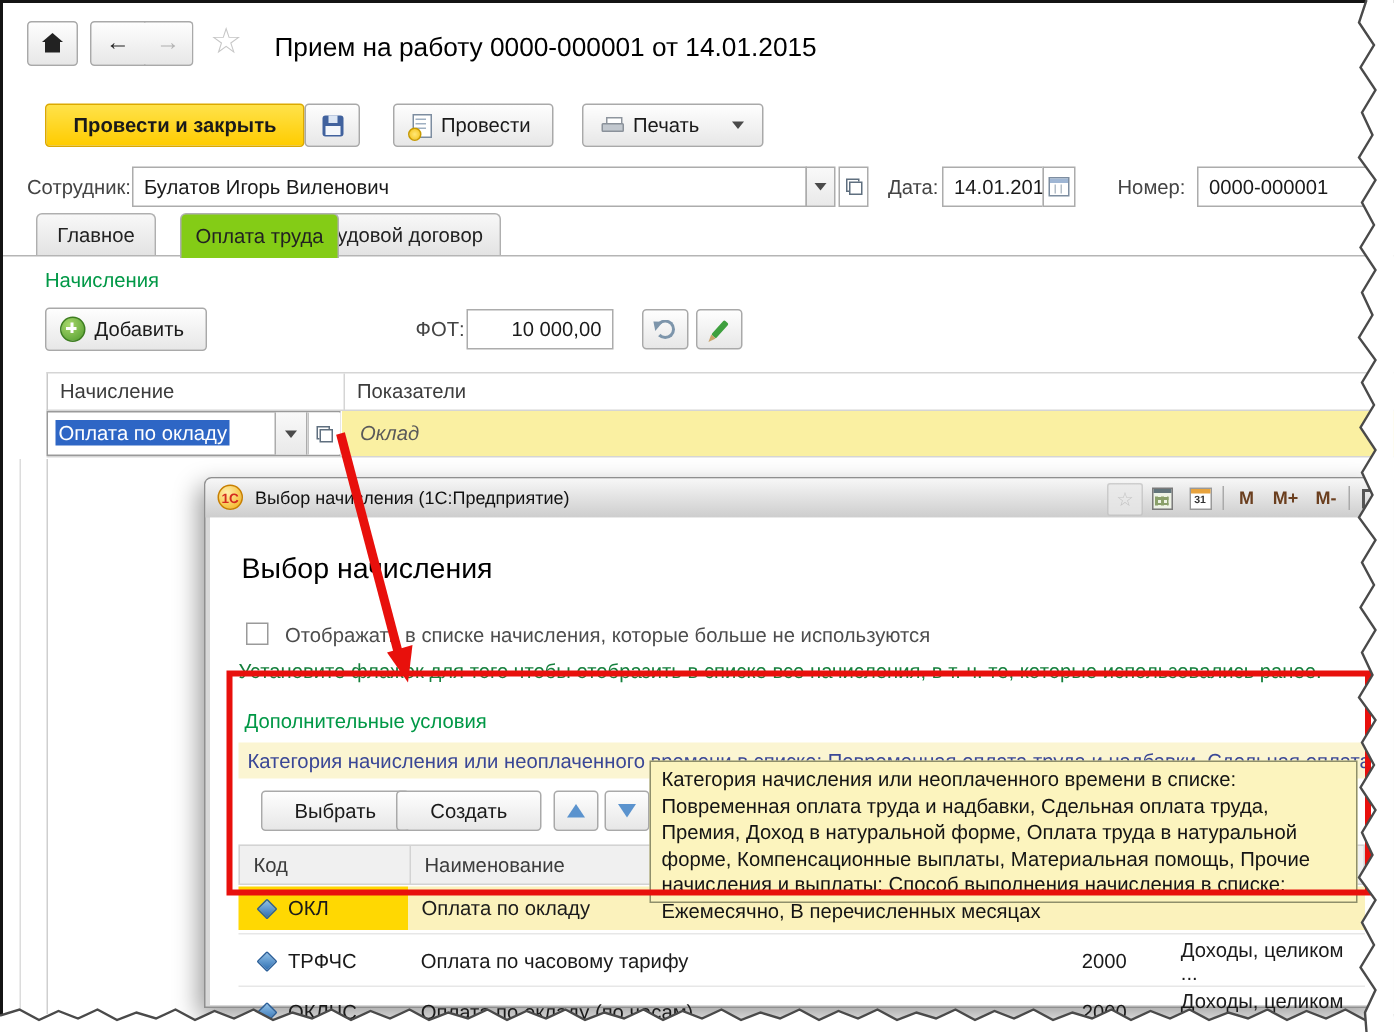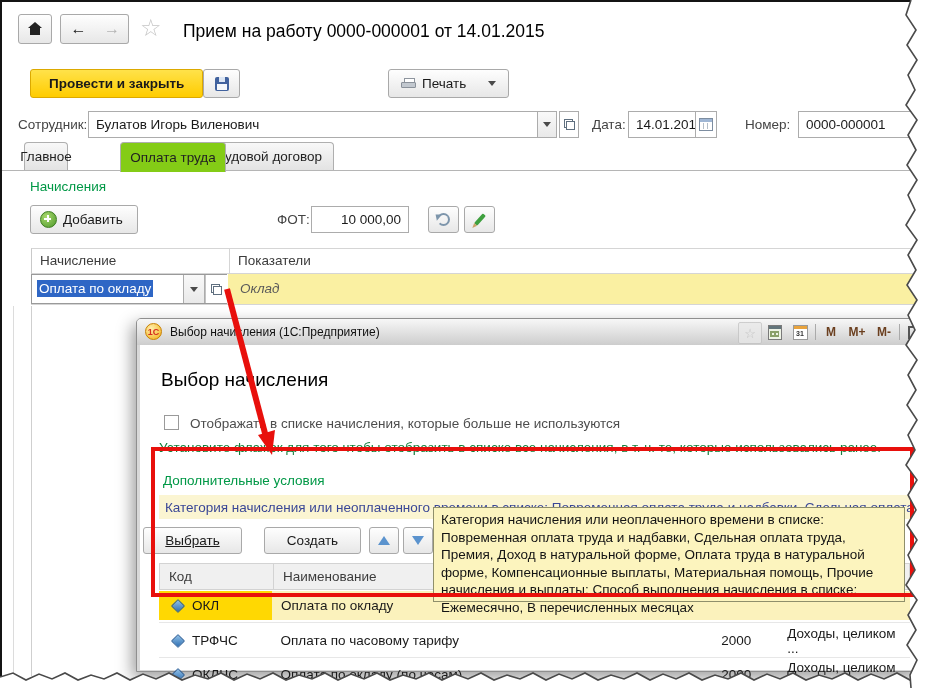--- a/index.html
+++ b/index.html
@@ -125,20 +125,26 @@
   </div>
   <div class="abs star-glyph" style="left:140px;top:16px;">☆</div>
   <div class="abs page-title" style="left:183px;top:21px;">Прием на работу 0000-000001 от 14.01.2015</div>
 
   <div class="abs btn btn-yellow" style="left:30px;top:69px;height:29px;padding:0 18px;">
     <span>Провести и закрыть</span>
   </div>
   <div class="abs btn" style="left:203px;top:69px;width:37px;height:29px;">
     <span class="floppy"></span>
   </div>
+  <div class="abs btn" style="left:262px;top:69px;height:29px;padding:0 14px 0 12px;">
+    <span class="doc">
+        <span class="coin"></span>
+      </span>
+    <span>Провести</span>
+  </div>
   <div class="abs btn" style="left:388px;top:69px;height:29px;padding:0 12px;">
     <span class="printer"></span>
     <span>Печать</span>
     <span style="width:10px;"></span>
     <span class="caret"></span>
   </div>
 
   <div class="abs" style="left:18px;top:117px;color:#444;">Сотрудник:</div>
   <div class="abs input" style="left:88px;top:111px;width:450px;height:27px;">
     <span>Булатов Игорь Виленович</span>
@@ -157,21 +163,21 @@
     <span>14.01.2015</span>
   </div>
   <div class="abs seg" style="left:695px;top:111px;width:22px;height:27px;background:#fff;">
     <span class="grid-cal"></span>
   </div>
   <div class="abs" style="left:745px;top:117px;color:#444;">Номер:</div>
   <div class="abs input" style="left:798px;top:111px;width:122px;height:27px;">
     <span>0000-000001</span>
   </div>
 
-  <div class="tab" style="left:24px;width:44px;">
+  <div class="tab" style="left:24px;width:80px;">
     <span>Главное</span>
   </div>
   <div class="tab active" style="left:92px;width:106px;">
     <span>Оплата труда</span>
   </div>
   <div class="tab" style="left:198px;width:136px;">
     <span>Трудовой договор</span>
   </div>
   <div class="abs tabs-line"></div>
 
@@ -258,21 +264,21 @@
       <div class="abs" style="left:50px;top:71px;color:#4d4d4d;">Отображать в списке начисления, которые больше не используются</div>
 
       <div class="abs hint-gray" style="left:19px;top:95px;">Установите флажок для того чтобы отобразить в списке все начисления, в т. ч. те, которые использовались ранее.</div>
 
       <div class="abs green-label" style="left:23px;top:128px;">Дополнительные условия</div>
 
       <div class="abs filter-bar" style="left:19px;top:150px;width:751px;height:24px;">
         <span>Категория начисления или неоплаченного времени в списке: Повременная оплата труда и надбавки, Сдельная оплата тр...</span>
       </div>
 
-      <div class="abs btn" style="left:3px;top:182px;width:99px;height:27px;text-decoration:underline;">
+      <div class="abs btn" style="left:34px;top:182px;width:99px;height:27px;">
         <span>Выбрать</span>
       </div>
       <div class="abs btn" style="left:124px;top:182px;width:97px;height:27px;">
         <span>Создать</span>
       </div>
       <div class="abs btn" style="left:229px;top:182px;width:30px;height:27px;">
         <span class="blue-arrow-up"></span>
       </div>
       <div class="abs btn" style="left:263px;top:182px;width:30px;height:27px;">
         <span class="blue-arrow-down"></span>

